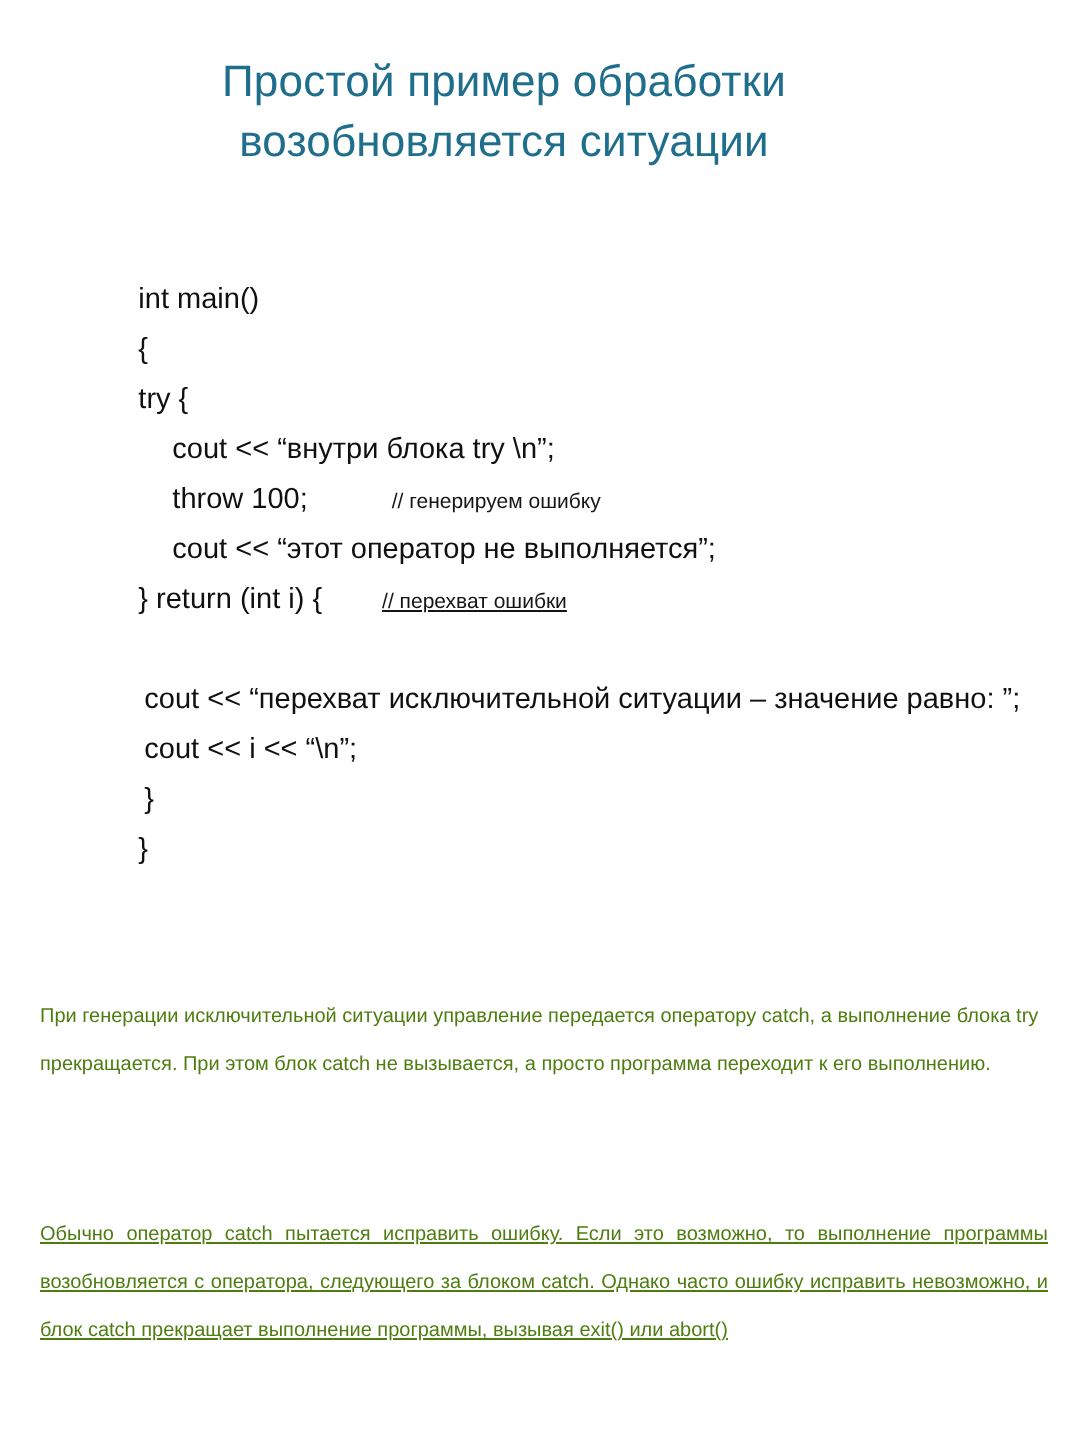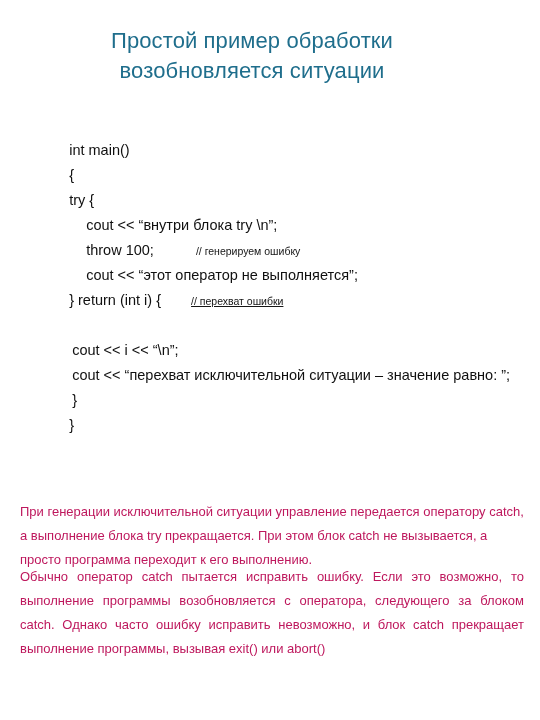--- a/index.html
+++ b/index.html
@@ -81,27 +81,27 @@
     white-space: pre;
   }
   .cmt-a { padding-left: 42px; }
   .cmt-b { padding-left: 30px; text-decoration: underline; }
 
   
   .para {
     position: absolute;
     left: 20px;
     width: 504px;
-    font-size: 13px;
+    font-size: 10px;
     line-height: 24px;
-    color: #be185d;
+    color: #4d7c0f;
     box-sizing: border-box;
   }
   .para.p1 { top: 487px; text-align: left; }
-  .para.p2 { top: 552px; text-align: justify; text-justify: inter-word; }
+  .para.p2 { top: 596px; text-align: justify; text-justify: inter-word; text-decoration: underline; }
 </style>
 </head>
 <body>
 
 <div class="slide">
 
   <div class="title-block">
     <span class="title-line">Простой пример обработки</span>
     <span class="title-line">возобновляется ситуации</span>
   </div>
@@ -135,25 +135,25 @@
 
     <div class="code-line">
       <span class="code-text">} return (int i) {</span><span class="code-comment cmt-b">// перехват ошибки</span>
     </div>
 
     <div class="code-line blank">
       <span class="code-text"></span>
     </div>
 
     <div class="code-line indent-sm">
-      <span class="code-text">cout &lt;&lt; i &lt;&lt; “\n”;</span>
+      <span class="code-text">cout &lt;&lt; “перехват исключительной ситуации – значение равно: ”;</span>
     </div>
 
     <div class="code-line indent-sm">
-      <span class="code-text">cout &lt;&lt; “перехват исключительной ситуации – значение равно: ”;</span>
+      <span class="code-text">cout &lt;&lt; i &lt;&lt; “\n”;</span>
     </div>
 
     <div class="code-line indent-sm">
       <span class="code-text">}</span>
     </div>
 
 
 
     <div class="code-line">
       <span class="code-text">}</span>

